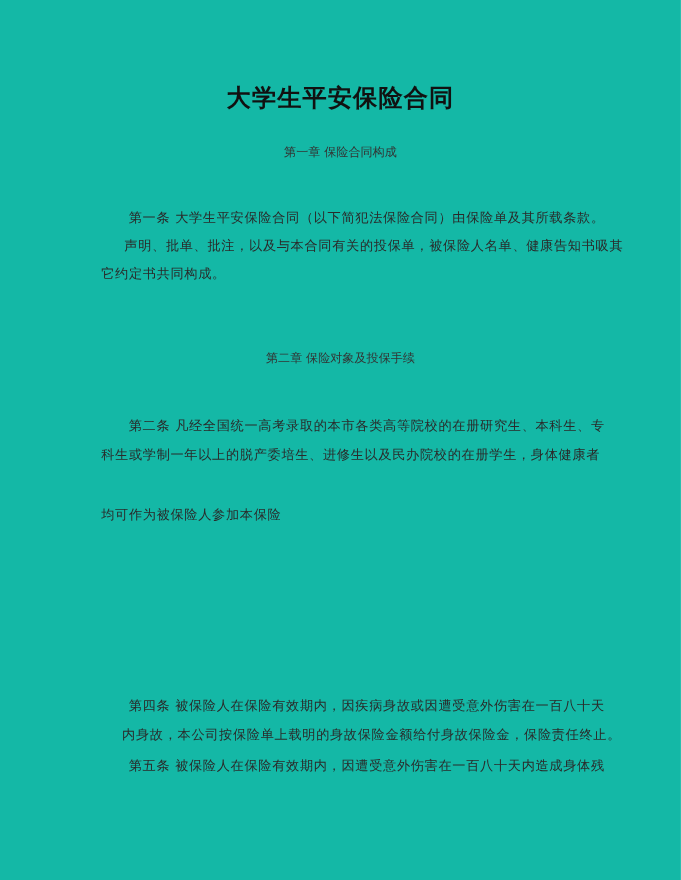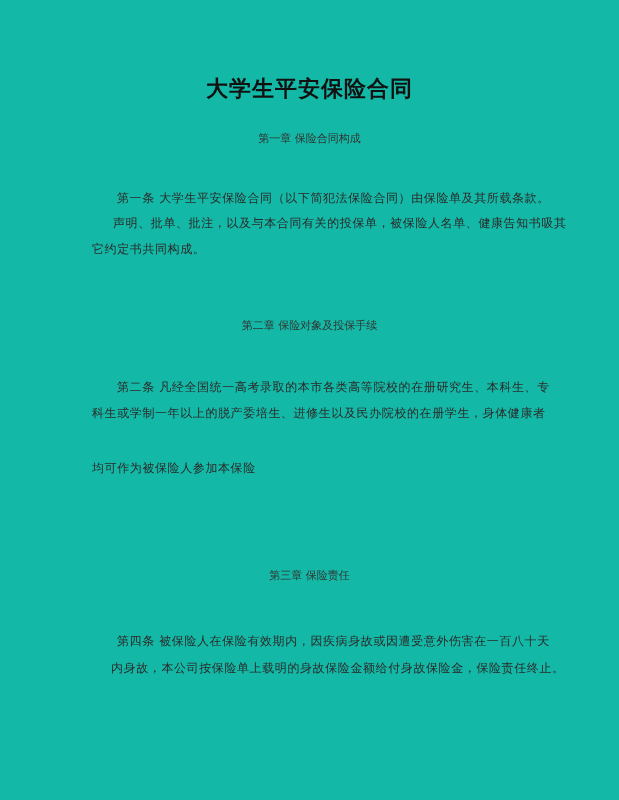--- a/index.html
+++ b/index.html
@@ -23,17 +23,17 @@
   <div class="chapter" style="top:131px;">第一章  保险合同构成</div>
   <div class="line indent" style="top:190px;">第一条  大学生平安保险合同（以下简犯法保险合同）由保险单及其所载条款。</div>
   <div class="line cont" style="top:215px;margin-left:21px;">声明、批单、批注，以及与本合同有关的投保单，被保险人名单、健康告知书吸其</div>
   <div class="line cont" style="top:241px;">它约定书共同构成。</div>
 
   <div class="chapter" style="top:318px;">第二章  保险对象及投保手续</div>
   <div class="line indent" style="top:379px;text-align:center;">第二条  凡经全国统一高考录取的本市各类高等院校的在册研究生、本科生、专</div>
   <div class="line cont" style="top:405px;">科生或学制一年以上的脱产委培生、进修生以及民办院校的在册学生，身体健康者</div>
   <div class="line cont" style="top:431px;margin-top:29px;">均可作为被保险人参加本保险</div>
 
-  <div class="chapter" style="top:568px;">第三章  保险责任</div>
   <div class="line indent" style="top:633px;">第四条  被保险人在保险有效期内，因疾病身故或因遭受意外伤害在一百八十天</div>
   <div class="line cont" style="top:660px;margin-left:19px;">内身故，本公司按保险单上载明的身故保险金额给付身故保险金，保险责任终止。</div>
+  <div class="line indent" style="top:688px;">第五条  被保险人在保险有效期内，因遭受意外伤害在一百八十天内造成身体残</div>
 
 </div>
 
 </body></html>

